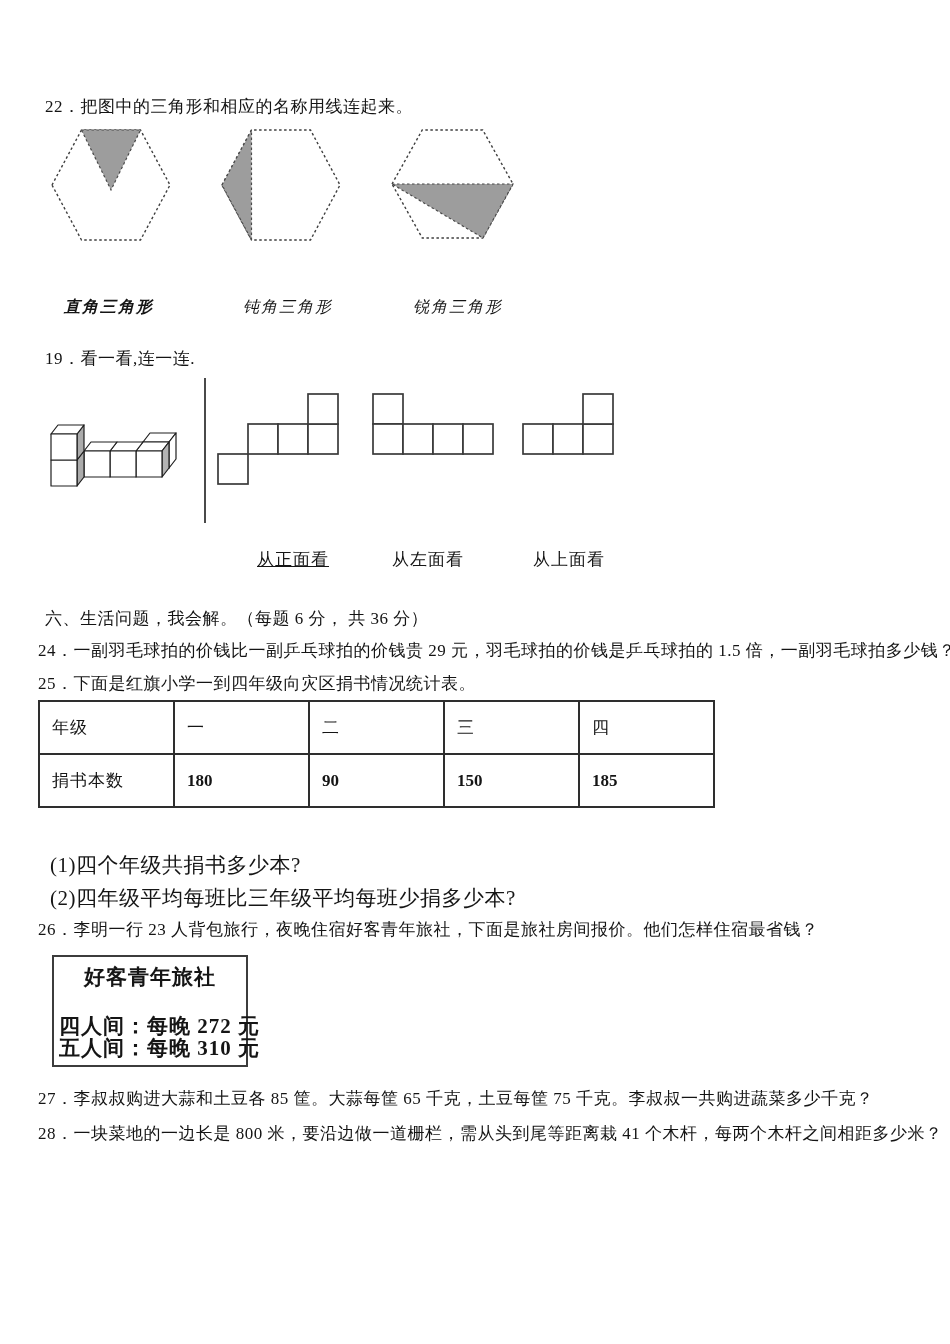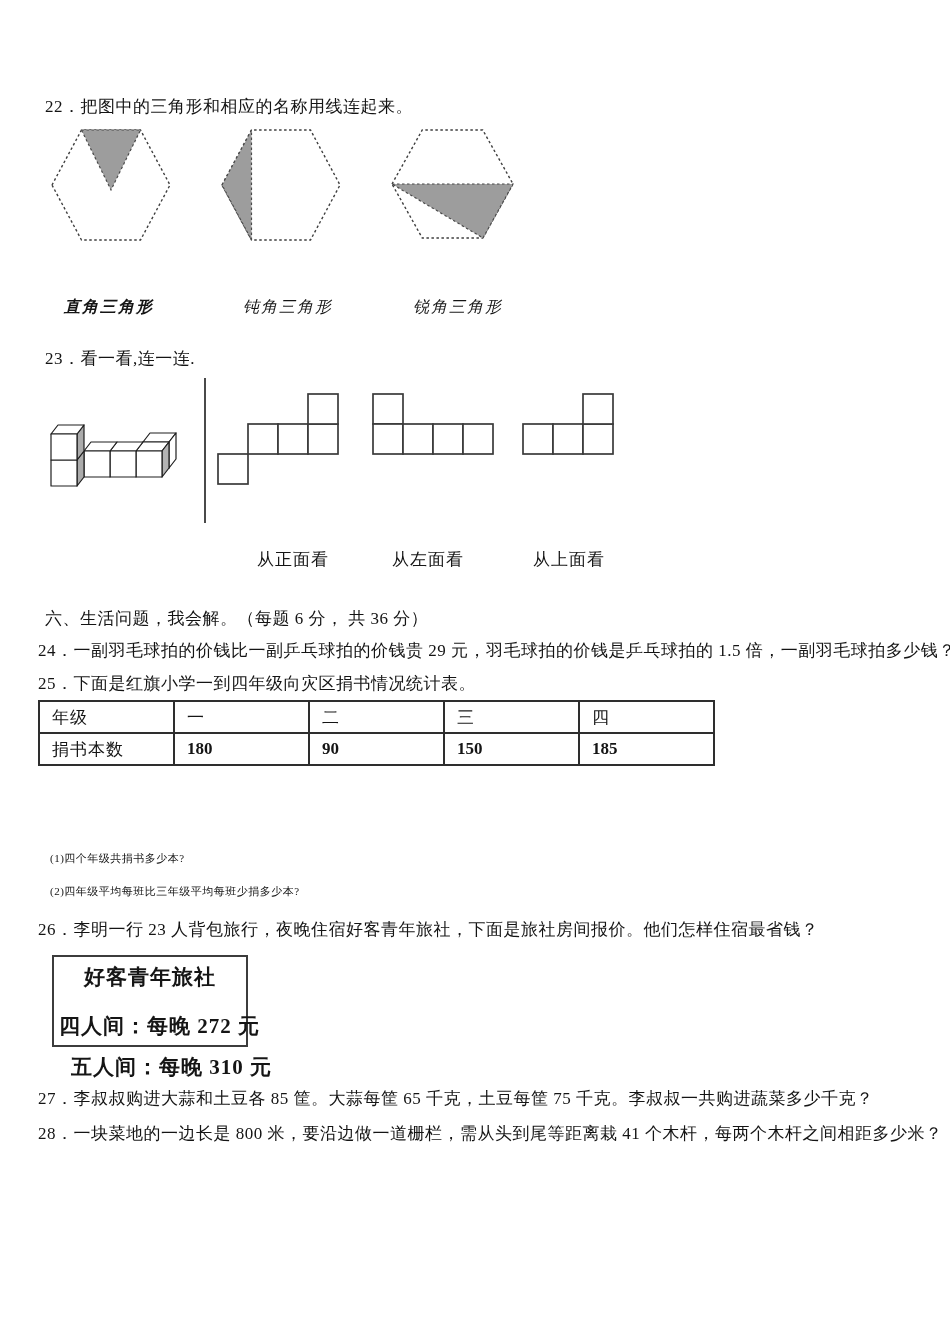--- a/index.html
+++ b/index.html
@@ -4,33 +4,33 @@
 <style>
   * { margin:0; padding:0; box-sizing:border-box; }
   html,body { background:#ffffff; }
   body {
     width:950px; height:1344px; position:relative; overflow:hidden;
     font-family:"Liberation Serif","DejaVu Serif",serif;
     color:#151515;
   }
   .abs { position:absolute; }
   .qtext { font-size:17px; white-space:nowrap; letter-spacing:0.5px; color:#141414; }
-  .sub { font-size:11px; white-space:nowrap; letter-spacing:0.5px; }
+  .sub { font-size:21px; white-space:nowrap; letter-spacing:0.5px; }
   .tri-label { font-size:16px; letter-spacing:2px; font-style:italic; white-space:nowrap; }
   .view-label { font-size:17px; font-family:"Liberation Sans","DejaVu Sans",sans-serif; letter-spacing:1px; white-space:nowrap; }
   .divider { width:2px; background:#4a4a4a; }
   table.donate {
     border-collapse:collapse; table-layout:fixed; width:677px;
   }
   table.donate td {
-    border:2px solid #2e2e2e; height:32px; padding-left:12px;
+    border:2px solid #2e2e2e; height:53px; padding-left:12px;
     font-size:17px; letter-spacing:1px; vertical-align:middle;
   }
   table.donate td.num { font-weight:bold; letter-spacing:0; }
-  .sign-box { width:196px; height:92px; border:2px solid #3c3c3c;padding-left:30px; }
+  .sign-box { width:196px; height:112px; border:2px solid #3c3c3c;padding-left:30px; }
   .sign-line { position:absolute; font-size:21px; font-weight:bold; white-space:nowrap; letter-spacing:1px; }
   svg { display:block; }
 </style>
 </head>
 <body>
 
 <div class="abs qtext" style="left:45px; top:95px;">22．把图中的三角形和相应的名称用线连起来。</div>
 
 <svg class="abs" style="left:45px; top:123px;" width="480" height="125" viewBox="0 0 480 125">
   <g>
@@ -44,21 +44,21 @@
   <g>
     <polygon points="347,61 377.25,7 437.75,7 468,61 437.75,115 377.25,115" fill="none" stroke="#3f3f3f" stroke-width="1.4" stroke-dasharray="2.5,2.5"></polygon>
     <polygon points="347,61 468,61 438,115" fill="#9d9d9d" stroke="#4a4a4a" stroke-width="1.2" stroke-dasharray="2.5,2.5"></polygon>
   </g>
 </svg>
 
 <div class="abs tri-label" style="left:64px; top:297px;font-weight:bold;">直角三角形</div>
 <div class="abs tri-label" style="left:243px; top:297px;">钝角三角形</div>
 <div class="abs tri-label" style="left:413px; top:297px;">锐角三角形</div>
 
-<div class="abs qtext" style="left:45px; top:347px;">23．看一看,连一连.</div>
+<div class="abs qtext" style="left:45px; top:347px;">19．看一看,连一连.</div>
 
 <div class="abs divider" style="left:204px; top:378px; height:145px;"></div>
 
 <svg class="abs" style="left:48px; top:414px;" width="140" height="75" viewBox="0 0 140 75">
   <g stroke="#1e1e1e" stroke-width="1.2" stroke-linejoin="round">
 
     <polygon points="95,28 121,28 121,54 95,54" fill="#ffffff"></polygon>
     <polygon points="95,28 121,28 128,19 102,19" fill="#ffffff"></polygon>
     <polygon points="121,28 128,19 128,45 121,54" fill="#ffffff"></polygon>
 
@@ -96,21 +96,21 @@
     </g>
     <g>
       <rect x="313" y="34" width="30" height="30"></rect>
       <rect x="343" y="34" width="30" height="30"></rect>
       <rect x="373" y="34" width="30" height="30"></rect>
       <rect x="373" y="4" width="30" height="30"></rect>
     </g>
   </g>
 </svg>
 
-<div class="abs view-label" style="left:257px; top:548px;">从正面看</div>
+<div class="abs view-label" style="left:257px; top:548px;text-decoration:underline;">从正面看</div>
 <div class="abs view-label" style="left:392px; top:548px;">从左面看</div>
 <div class="abs view-label" style="left:533px; top:548px;">从上面看</div>
 
 <div class="abs qtext" style="left:45px; top:607px;">六、生活问题，我会解。（每题 6 分， 共 36 分）</div>
 
 <div class="abs qtext" style="left:38px; top:639px;">24．一副羽毛球拍的价钱比一副乒乓球拍的价钱贵 29 元，羽毛球拍的价钱是乒乓球拍的 1.5 倍，一副羽毛球拍多少钱？</div>
 
 <div class="abs qtext" style="left:38px; top:672px;">25．下面是红旗小学一到四年级向灾区捐书情况统计表。</div>
 
 <table class="donate abs" style="left:38px; top:700px;">
@@ -133,18 +133,18 @@
 </table>
 
 <div class="abs sub" style="left:50px; top:851px;">(1)四个年级共捐书多少本?</div>
 <div class="abs sub" style="left:50px; top:884px;">(2)四年级平均每班比三年级平均每班少捐多少本?</div>
 
 <div class="abs qtext" style="left:38px; top:918px;">26．李明一行 23 人背包旅行，夜晚住宿好客青年旅社，下面是旅社房间报价。他们怎样住宿最省钱？</div>
 
 <div class="abs sign-box" style="left:52px; top:955px;">
   <div class="sign-line" style="left:0; right:0; top:6px; text-align:center;">好客青年旅社</div>
   <div class="sign-line" style="left:5px; top:42px;margin-top:13px;">四人间：每晚 272 元</div>
-  <div class="sign-line" style="left:5px; top:96px;margin-left:12px;">五人间：每晚 310 元</div>
+  <div class="sign-line" style="left:5px; top:77px;">五人间：每晚 310 元</div>
 </div>
 
 <div class="abs qtext" style="left:38px; top:1087px;">27．李叔叔购进大蒜和土豆各 85 筐。大蒜每筐 65 千克，土豆每筐 75 千克。李叔叔一共购进蔬菜多少千克？</div>
 
 <div class="abs qtext" style="left:38px; top:1122px;">28．一块菜地的一边长是 800 米，要沿边做一道栅栏，需从头到尾等距离栽 41 个木杆，每两个木杆之间相距多少米？</div>
 
 </body></html>

